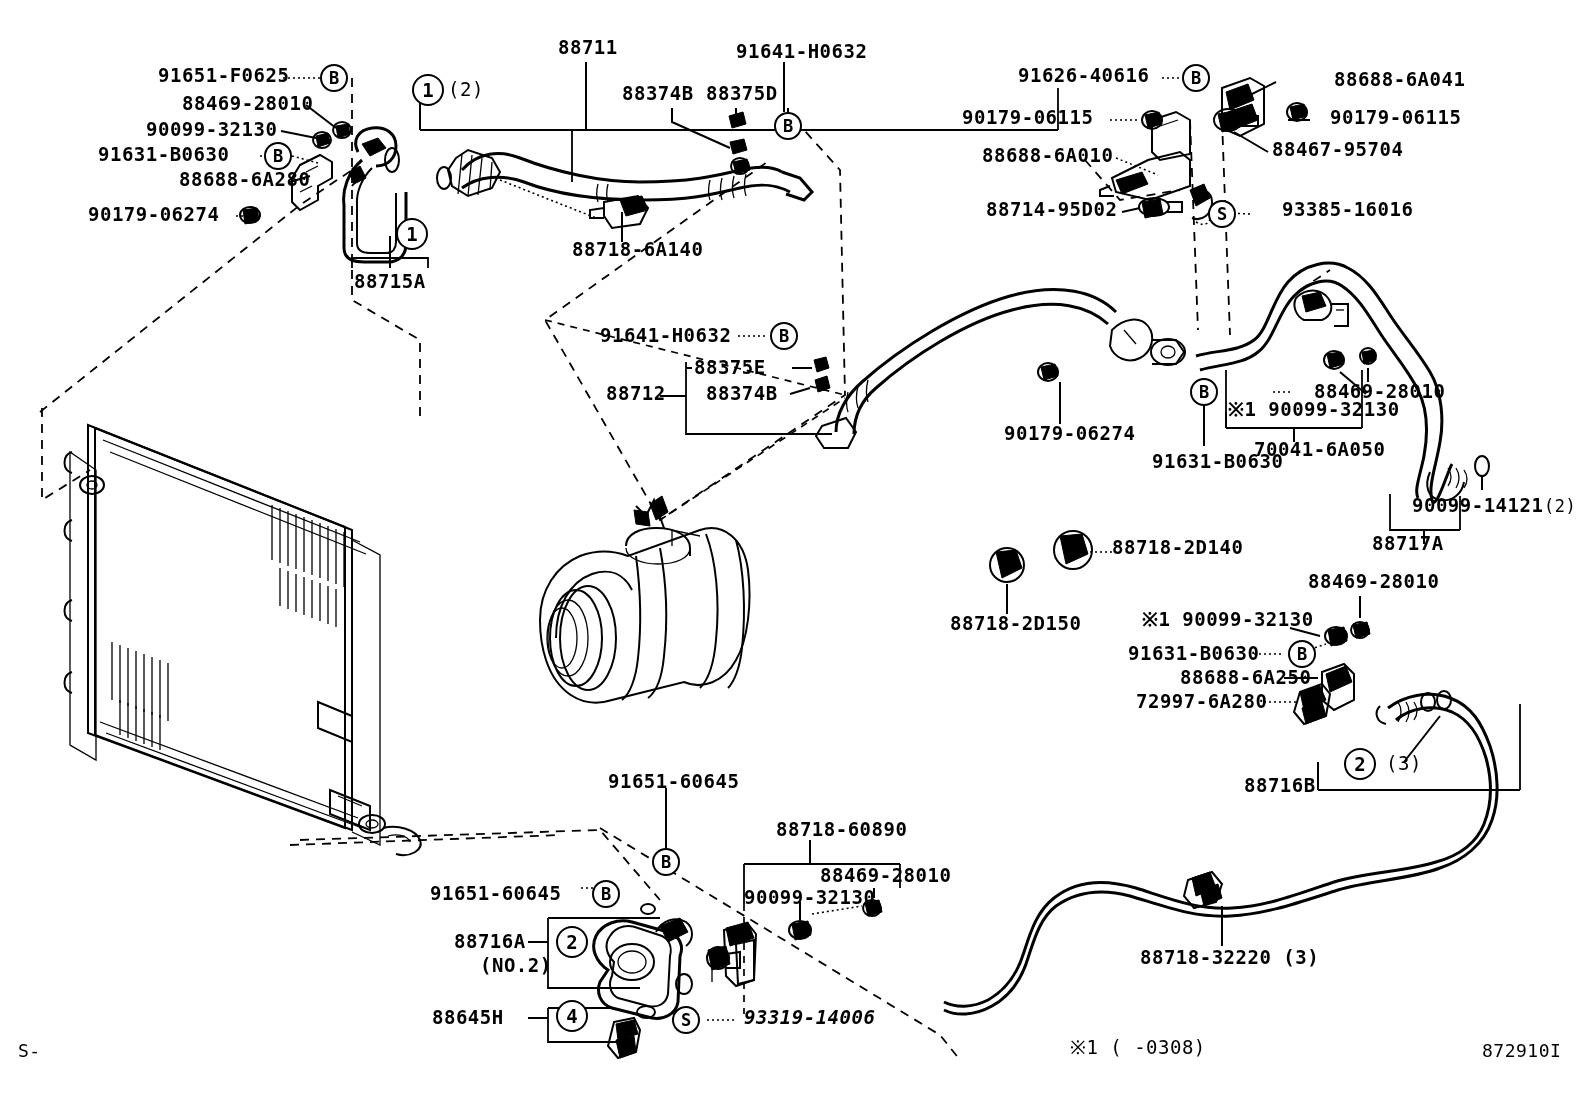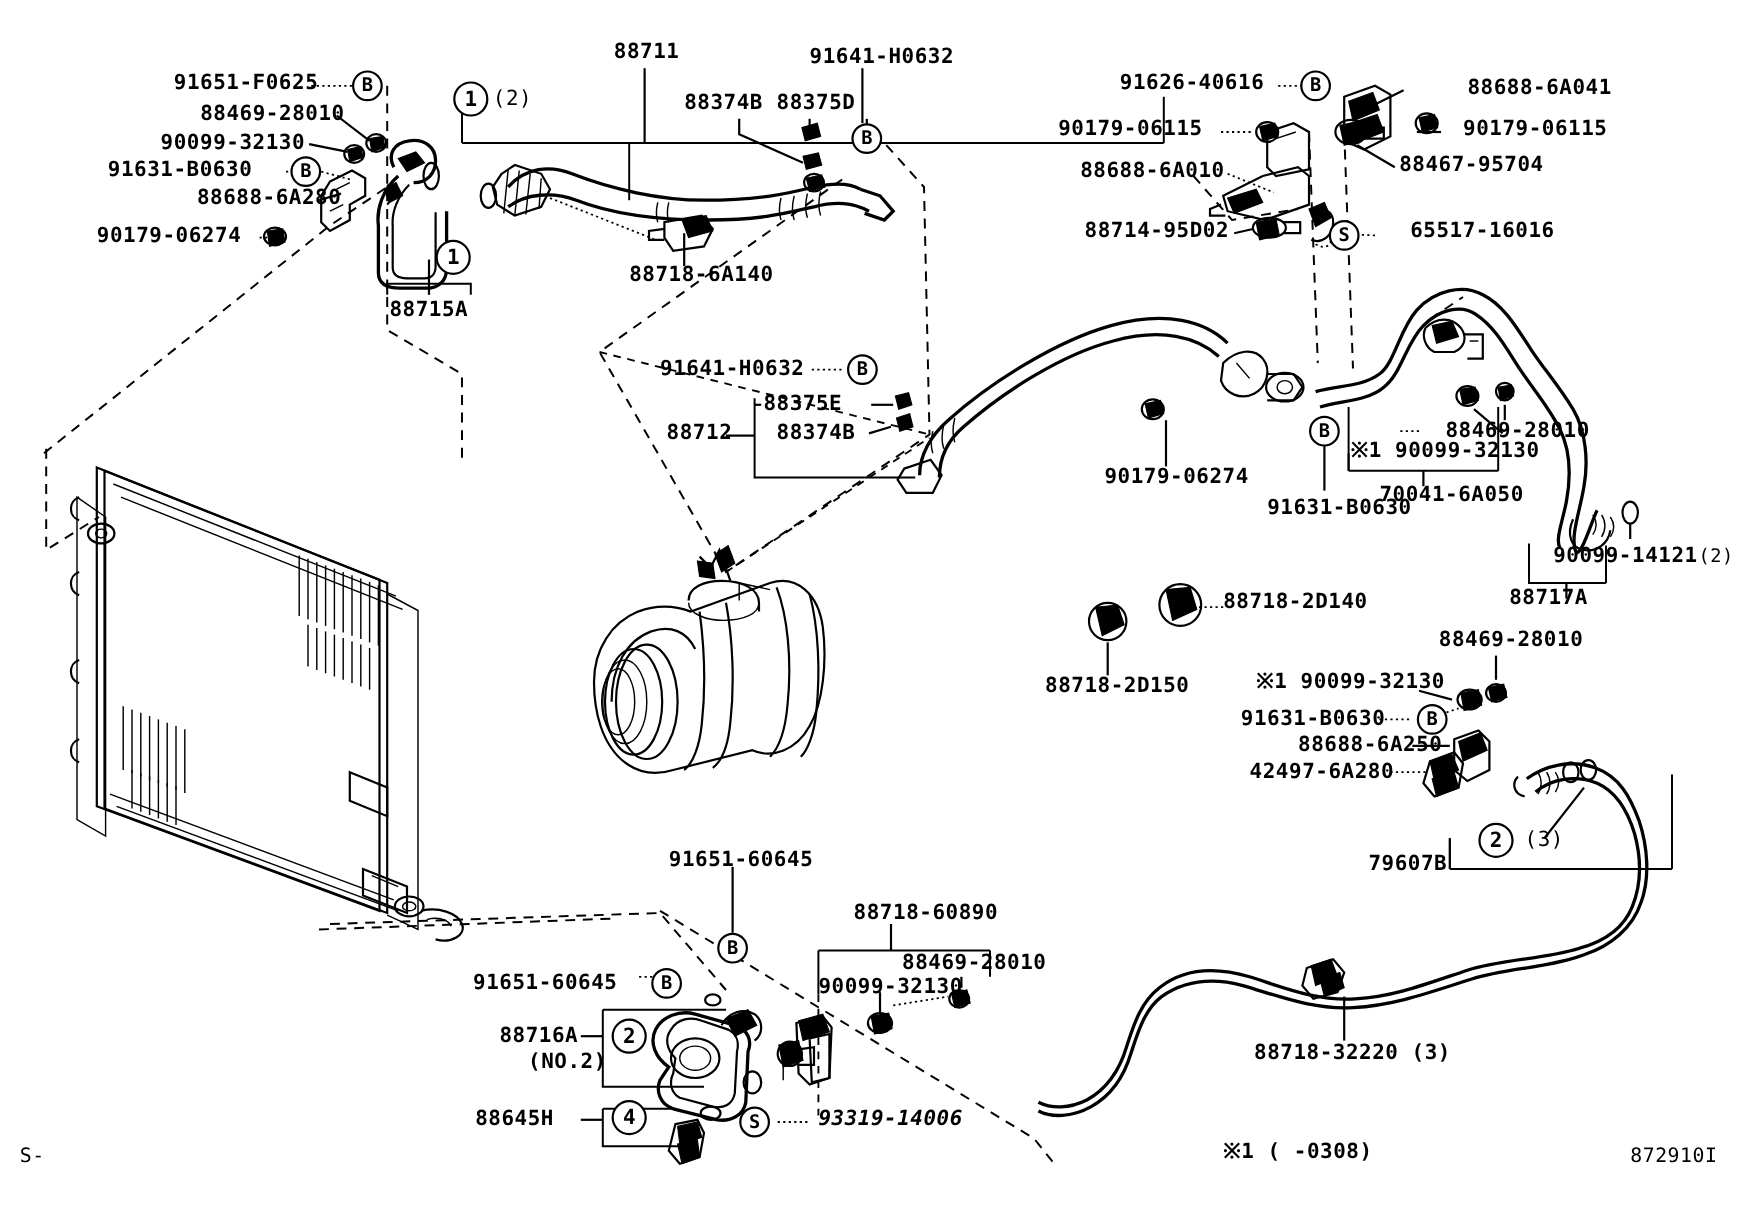--- a/index.html
+++ b/index.html
@@ -459,21 +459,21 @@
 
 <div class="lbl" style="left:1018px;top:66px;">91626-40616</div>
 <div class="circ" style="left:1182px;top:64px;">B</div>
 <div class="lbl" style="left:962px;top:108px;">90179-06115</div>
 <div class="lbl" style="left:982px;top:146px;">88688-6A010</div>
 <div class="lbl" style="left:986px;top:200px;">88714-95D02</div>
 <div class="lbl" style="left:1334px;top:70px;text-align:right;">88688-6A041</div>
 <div class="lbl" style="left:1330px;top:108px;">90179-06115</div>
 <div class="lbl" style="left:1272px;top:140px;">88467-95704</div>
 <div class="circ" style="left:1208px;top:200px;">S</div>
-<div class="lbl" style="left:1282px;top:200px;">65517-16016</div>
+<div class="lbl" style="left:1282px;top:200px;">93385-16016</div>
 
 <div class="lbl" style="left:600px;top:326px;">91641-H0632</div>
 <div class="circ" style="left:770px;top:322px;">B</div>
 <div class="lbl" style="left:694px;top:358px;">88375E</div>
 <div class="lbl" style="left:706px;top:384px;">88374B</div>
 <div class="lbl" style="left:606px;top:384px;">88712</div>
 
 <div class="lbl" style="left:1004px;top:424px;">90179-06274</div>
 <div class="circ" style="left:1190px;top:378px;">B</div>
 <div class="lbl" style="left:1152px;top:452px;">91631-B0630</div>
@@ -484,38 +484,38 @@
 <div class="lbl norm sm" style="left:1544px;top:498px;">(2)</div>
 <div class="lbl" style="left:1372px;top:534px;">88717A</div>
 
 <div class="lbl" style="left:1112px;top:538px;">88718-2D140</div>
 <div class="lbl" style="left:950px;top:614px;">88718-2D150</div>
 <div class="lbl" style="left:1308px;top:572px;">88469-28010</div>
 <div class="lbl" style="left:1142px;top:610px;">※1 90099-32130</div>
 <div class="lbl" style="left:1128px;top:644px;">91631-B0630</div>
 <div class="circ" style="left:1288px;top:640px;">B</div>
 <div class="lbl" style="left:1180px;top:668px;">88688-6A250</div>
-<div class="lbl" style="left:1136px;top:692px;">42497-6A280</div>
-<div class="lbl" style="left:1244px;top:776px;">79607B</div>
+<div class="lbl" style="left:1136px;top:692px;">72997-6A280</div>
+<div class="lbl" style="left:1244px;top:776px;">88716B</div>
 <div class="circ big" style="left:1344px;top:748px;">2</div>
 <div class="lbl norm" style="left:1386px;top:754px;">(3)</div>
 
 <div class="lbl" style="left:608px;top:772px;">91651-60645</div>
 <div class="circ" style="left:652px;top:848px;">B</div>
 <div class="lbl" style="left:776px;top:820px;">88718-60890</div>
 <div class="lbl" style="left:820px;top:866px;">88469-28010</div>
 <div class="lbl" style="left:744px;top:888px;">90099-32130</div>
 <div class="lbl" style="left:430px;top:884px;">91651-60645</div>
 <div class="circ" style="left:592px;top:880px;">B</div>
 <div class="circ big" style="left:556px;top:926px;">2</div>
 <div class="lbl" style="left:454px;top:932px;">88716A</div>
 <div class="lbl" style="left:480px;top:956px;">(NO.2)</div>
 <div class="circ big" style="left:556px;top:1000px;">4</div>
 <div class="lbl" style="left:432px;top:1008px;">88645H</div>
 <div class="circ" style="left:672px;top:1006px;">S</div>
 <div class="lbl" style="left:744px;top:1008px;font-style:italic;">93319-14006</div>
 <div class="lbl" style="left:1140px;top:948px;">88718-32220 (3)</div>
 
 <div class="lbl norm" style="left:18px;top:1042px;font-size:18px;">S-</div>
-<div class="lbl" style="left:1070px;top:1038px;font-weight:bold;margin-left:42px;">※1 (    -0308)</div>
+<div class="lbl" style="left:1070px;top:1038px;font-weight:normal;">※1 (    -0308)</div>
 <div class="lbl norm" style="left:1482px;top:1042px;font-size:18px;">872910I</div>
 
 </div>
 
 </body></html>

